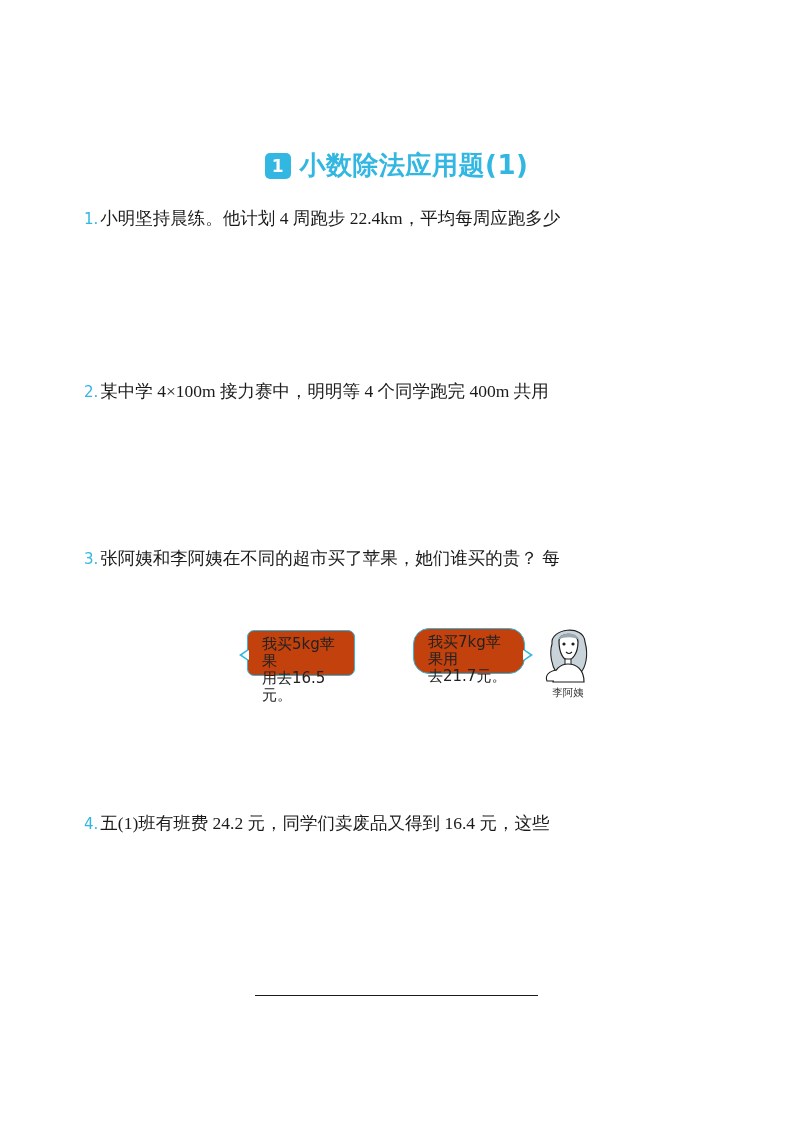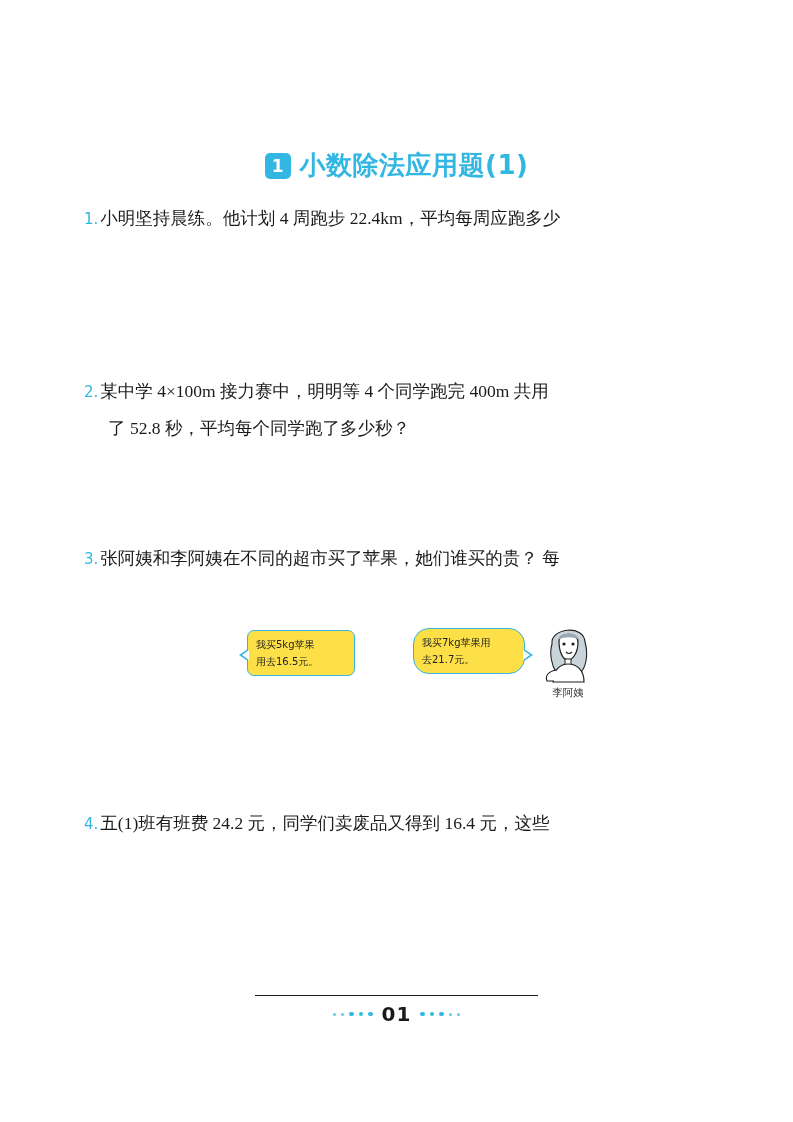--- a/index.html
+++ b/index.html
@@ -97,26 +97,26 @@
     width: 100%;
     text-align: center;
     font-family: "DejaVu Sans", sans-serif;
     font-size: 10.5px;
     color: #333;
   }
   .bubble {
     position: absolute;
     border: 1.4px solid #31b7e2;
     border-radius: 7px;
-    background: #fde047;
-    font-family: "DejaVu Sans", sans-serif;
-    font-size: 10px;
+    background: #c2410c;
+    font-family: "DejaVu Sans", sans-serif;
+    font-size: 15px;
     line-height: 17px;
     color: #222;
-    padding: 5px 8px;
+    padding: 5px 14px;
     box-sizing: border-box;
   }
   .bubble .tail, .bubble .tail-in {
     position: absolute;
     width: 0; height: 0;
   }
 
   
   .footer {
     position: absolute;
@@ -168,21 +168,20 @@
 
   <div class="q" style="top:200px;">
     <div class="q-body">
       <span class="q-num">1.</span><span>小明坚持晨练。他计划 4 周跑步 22.4km，平均每周应跑多少</span>
     </div>
   </div>
 
   <div class="q" style="top:373px;">
     <div class="q-body">
       <span class="q-num">2.</span><span>某中学 4×100m 接力赛中，明明等 4 个同学跑完 400m 共用</span>
-      <span class="q-line2">了 52.8 秒，平均每个同学跑了多少秒？</span>
     </div>
   </div>
 
   <div class="q" style="top:540px;">
     <div class="q-body">
       <span class="q-num">3.</span><span>张阿姨和李阿姨在不同的超市买了苹果，她们谁买的贵？ 每</span>
     </div>
   </div>
 
   <div class="illus">
@@ -226,31 +225,14 @@
     </div>
   </div>
 
   <div class="q" style="top:805px;">
     <div class="q-body">
       <span class="q-num">4.</span><span>五(1)班有班费 24.2 元，同学们卖废品又得到 16.4 元，这些</span>
     </div>
   </div>
 
   <div class="footer-rule"></div>
-  <div class="footer">
-    <div class="dots-left">
-      <span class="dot sm"></span>
-      <span class="dot sm"></span>
-      <span class="dot"></span>
-      <span class="dot"></span>
-      <span class="dot"></span>
-    </div>
-    <div class="page-num">01</div>
-    <div class="dots-right">
-      <span class="dot"></span>
-      <span class="dot"></span>
-      <span class="dot"></span>
-      <span class="dot sm"></span>
-      <span class="dot sm"></span>
-    </div>
-  </div>
 
 </div>
 
 </body></html>

